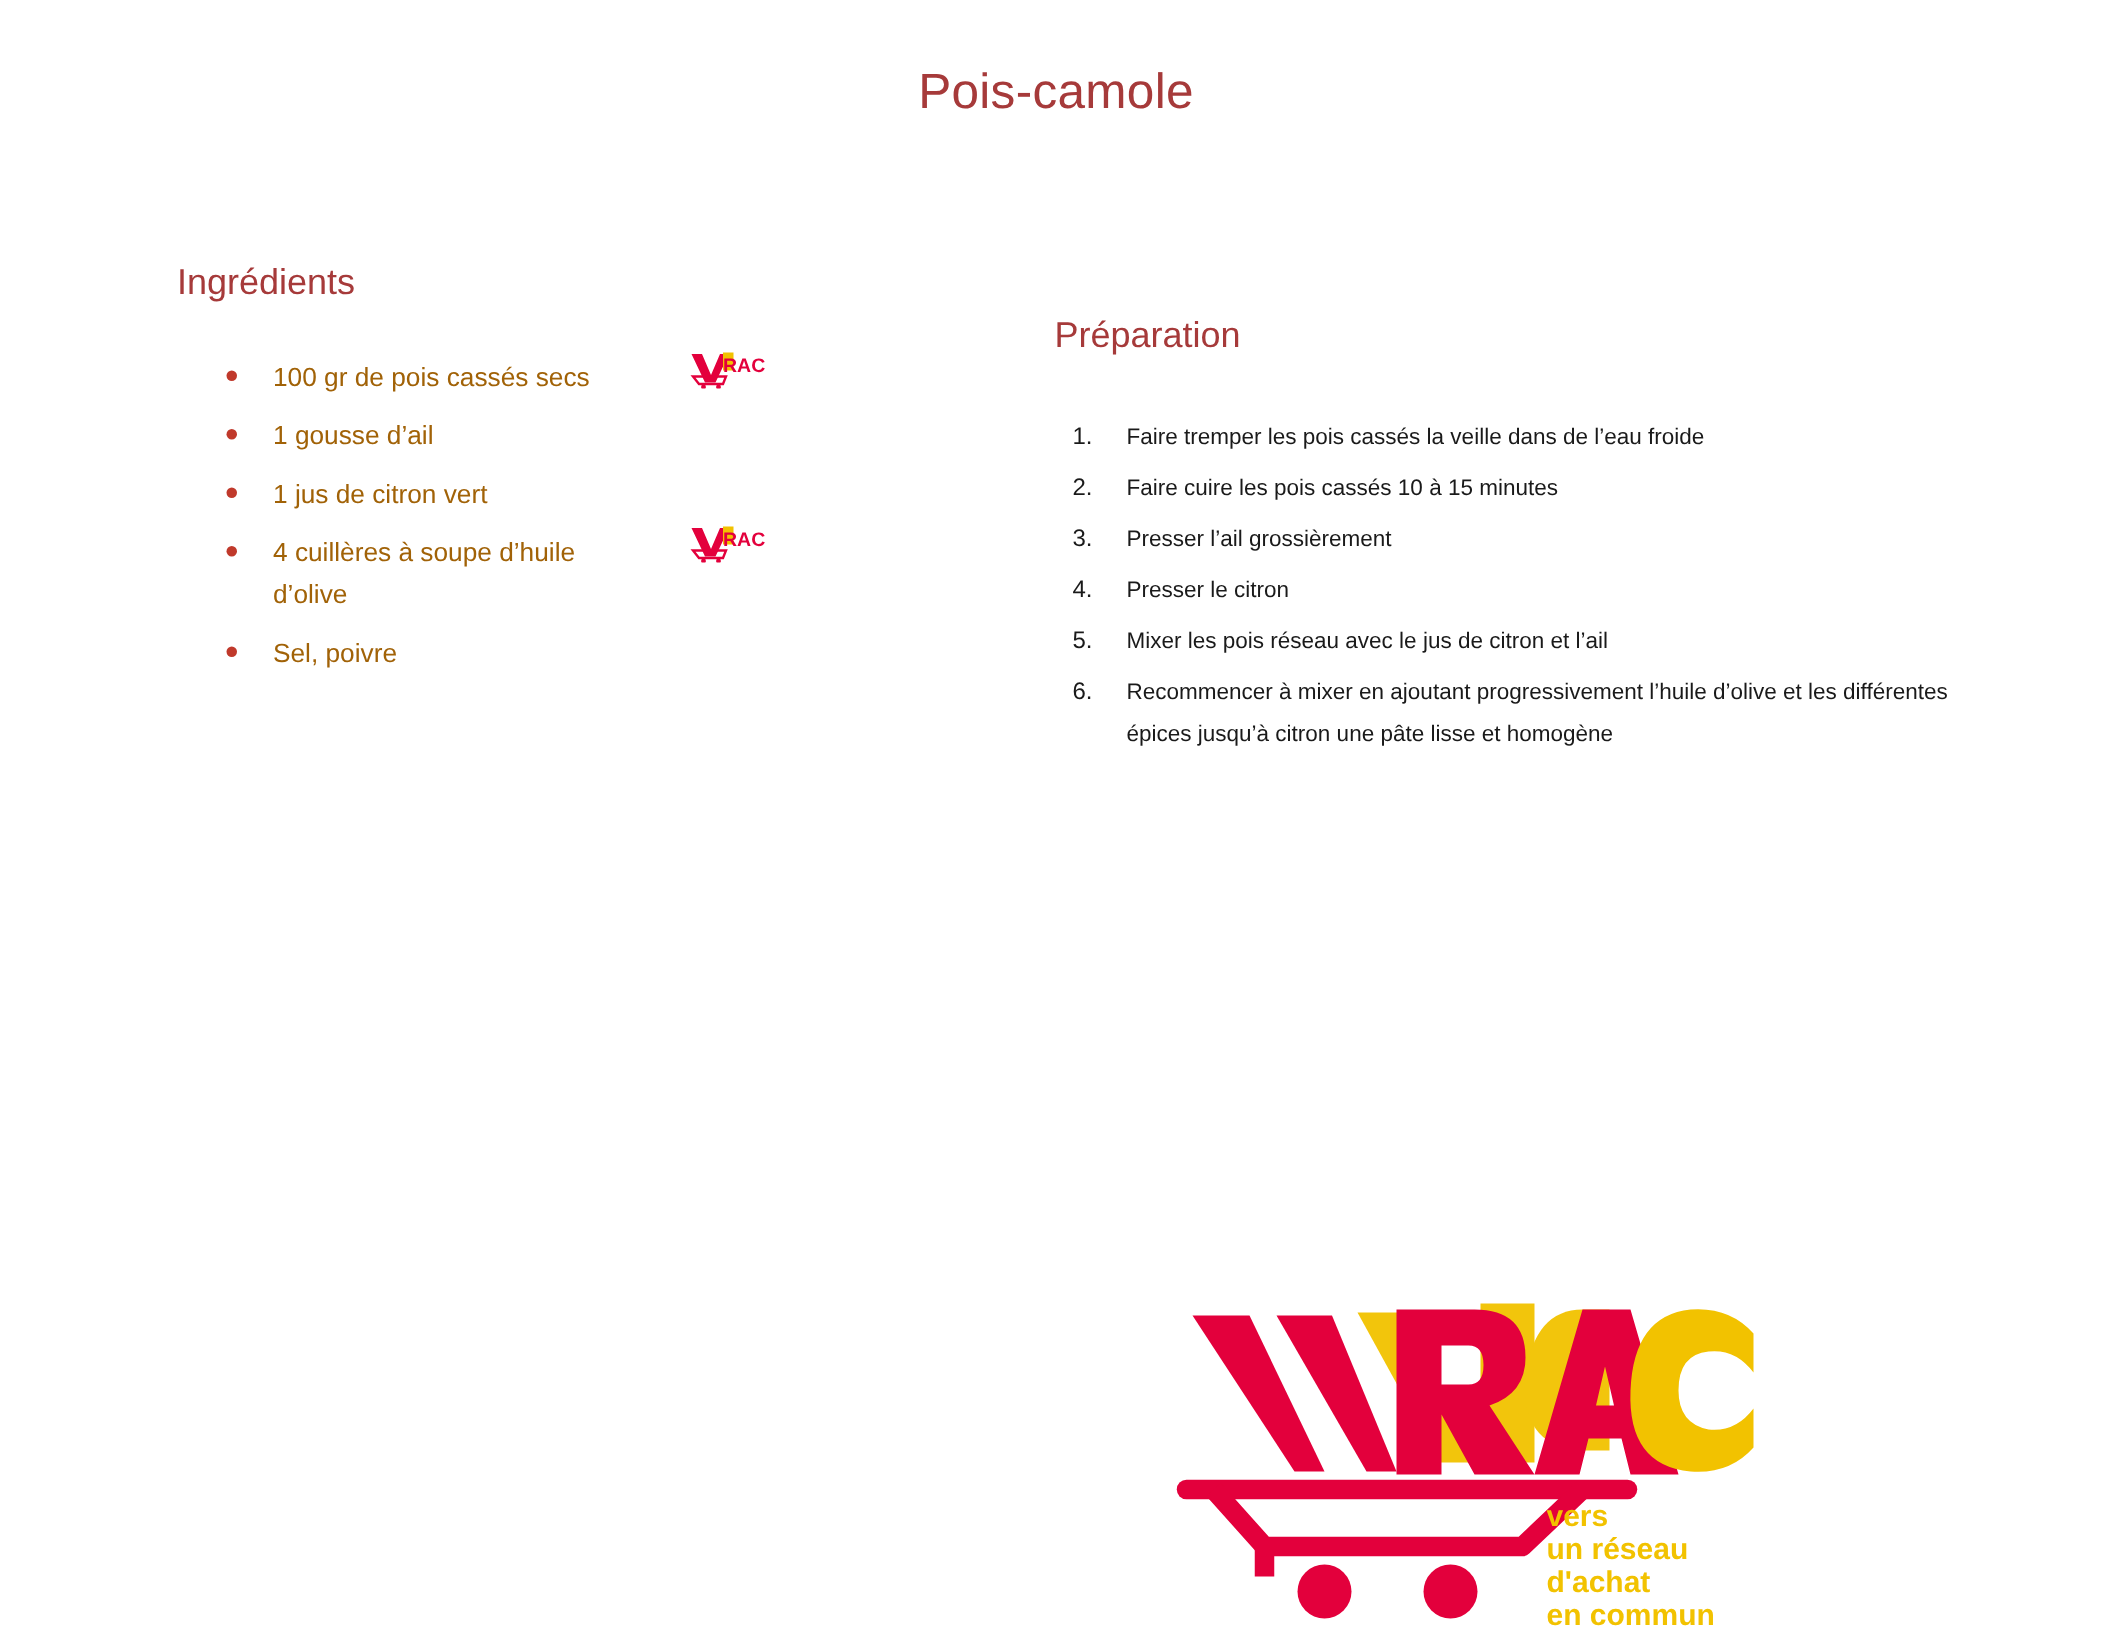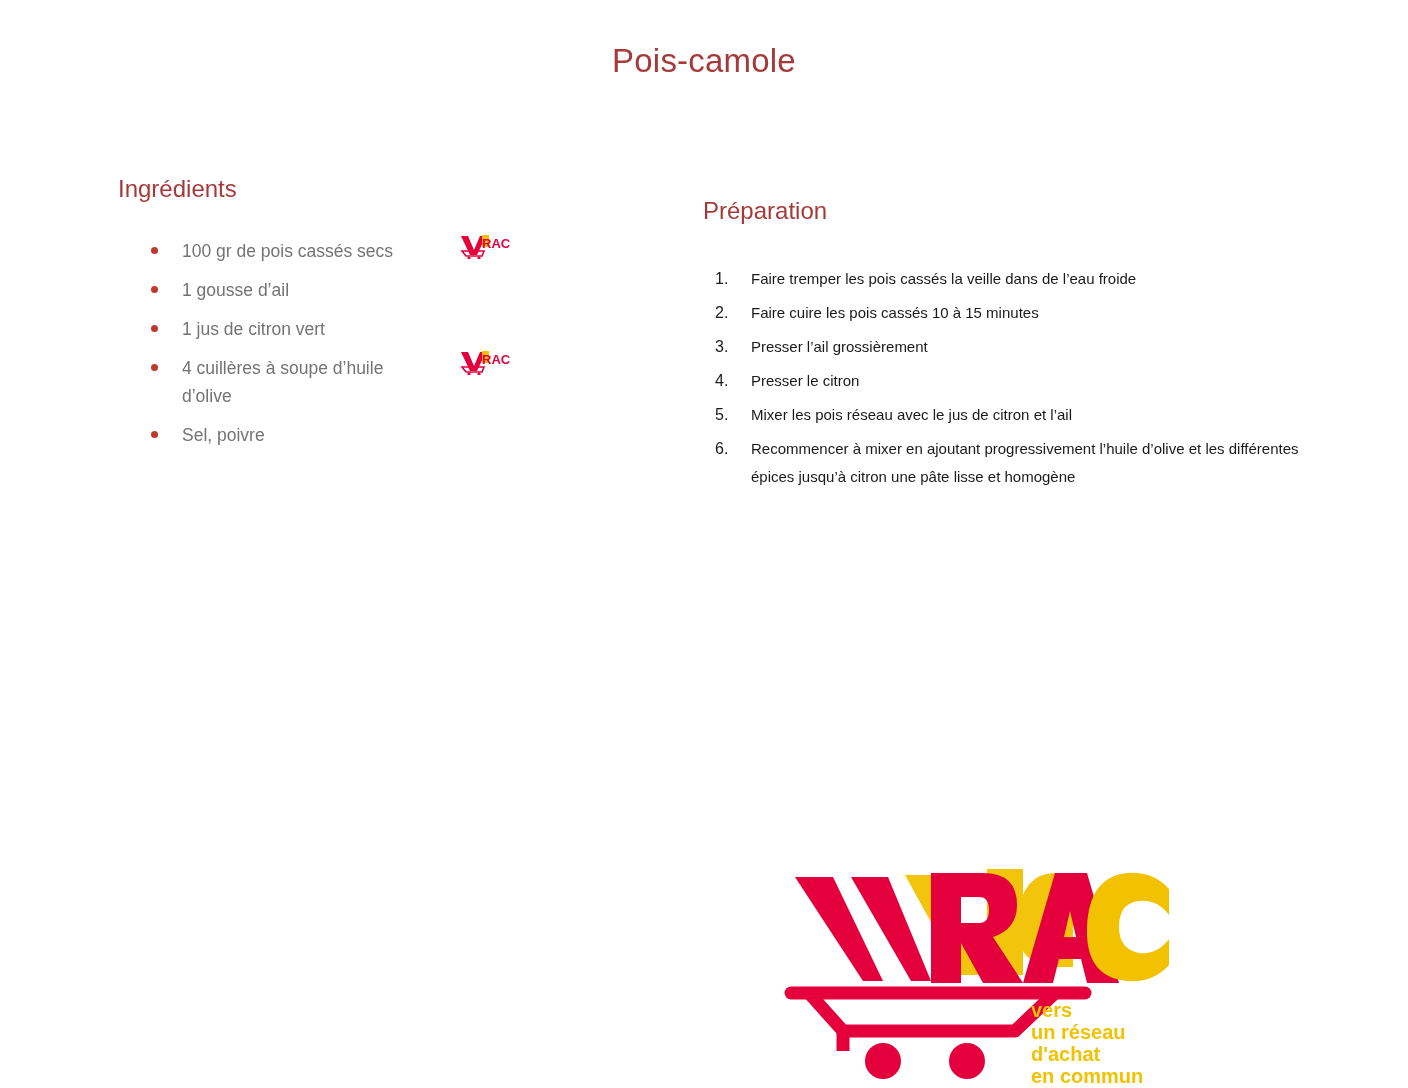--- a/index.html
+++ b/index.html
@@ -53,21 +53,21 @@
     list-style: none;
     margin: 0;
     padding: 0;
   }
   ul.ingredients-list > li {
     position: relative;
     padding-left: 64px;
     margin-bottom: 11px;
     font-size: 17.5px;
     line-height: 28px;
-    color: #737373;
+    color: #a16207;
   }
   ul.ingredients-list > li .bullet {
     position: absolute;
     left: 33px;
     top: 10px;
     width: 7px;
     height: 7px;
     border-radius: 50%;
     background: #c0392b;
   }
@@ -82,21 +82,21 @@
     height: 26px;
   }
   .mini-logo svg { display: block; }
   #mini-logo-1 { left: 340px; top: -4px; }
   #mini-logo-2 { left: 340px; top: -5px; }
 
   
   .col-preparation {
     position: absolute;
     left: 703px;
-    top: 197px;
+    top: 210px;
     width: 620px;
   }
   .col-preparation .section-heading {
     margin: 0 0 40px 0;
   }
   ol.preparation-list {
     list-style: none;
     margin: 0;
     padding: 0;
     counter-reset: prep;

